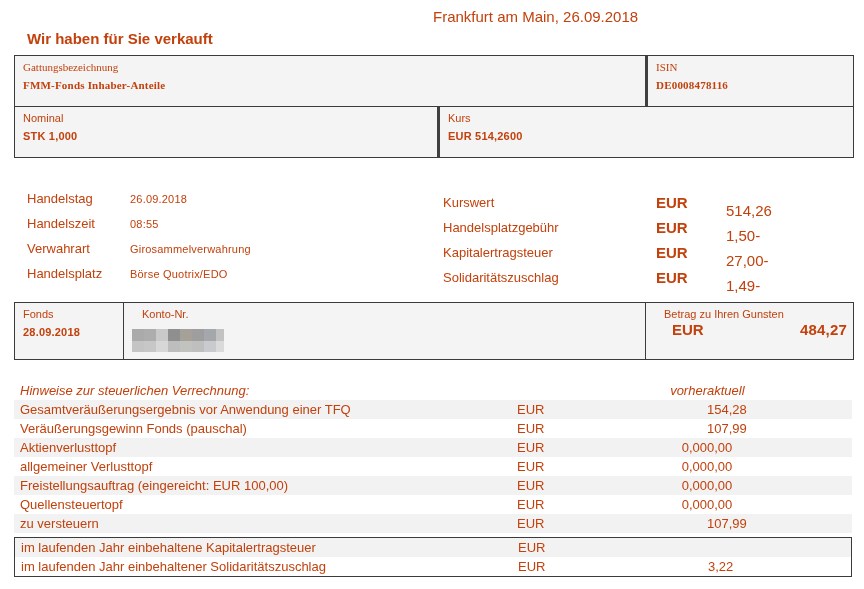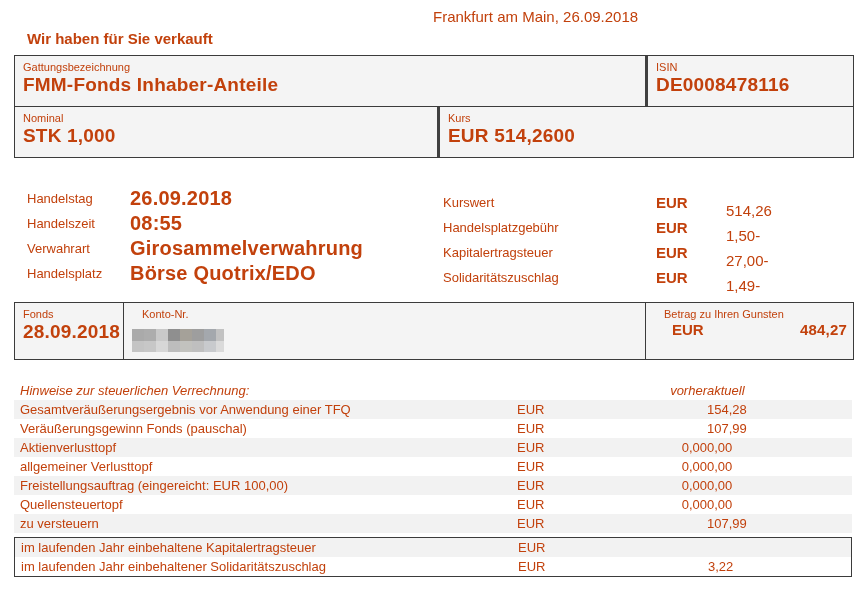--- a/index.html
+++ b/index.html
@@ -7,32 +7,32 @@
     position:relative;width:864px;height:589px;background:#ffffff;
     font-family:"Liberation Sans","DejaVu Sans",sans-serif;color:#c2410c;
     overflow:hidden;
   }
   .date-line{position:absolute;left:433px;top:8px;font-size:15px;}
   .doc-title{position:absolute;left:27px;top:30px;font-size:15px;font-weight:bold;}
 
   
   .info-box{position:absolute;left:14px;top:55px;width:838px;border:1px solid #3b3b3b;background:#f4f4f4;}
   .info-row{display:grid;height:50px;}
-  .info-row.row1{grid-template-columns:630px 1fr;}
+  .info-row.row1{grid-template-columns:630px 1fr;font-family:Liberation Serif, serif;}
   .info-row.row2{grid-template-columns:422px 1fr;border-top:1px solid #3b3b3b;}
   .info-row .cell{padding:4px 0 0 8px;}
   .info-row .cell + .cell{border-left:3px solid #404040;}
   .cell-label{font-size:11px;line-height:14px;}
-  .cell-value{font-size:19px;font-weight:bold;line-height:22px;letter-spacing:.2px;}
+  .cell-value{font-size:11px;font-weight:bold;line-height:22px;letter-spacing:.2px;}
 
   
   .trade-left{position:absolute;left:27px;top:186px;width:400px;}
   .t-row{height:25px;display:flex;align-items:center;}
   .t-label{width:103px;font-size:13px;}
-  .t-value{font-size:20px;font-weight:bold;letter-spacing:.2px;}
+  .t-value{font-size:11px;font-weight:normal;letter-spacing:.2px;}
   .trade-right{position:absolute;left:443px;top:186px;width:409px;}
   .tr-row{height:25px;display:grid;grid-template-columns:213px 70px 1fr;align-items:center;}
   .tr-label{font-size:13px;}
   .tr-cur{font-size:15px;font-weight:bold;}
   .tr-amt{font-size:15px;font-weight:normal;margin-top:16px;}
 
   
   .wert-box{position:absolute;left:14px;top:302px;width:838px;height:56px;border:1px solid #3b3b3b;background:#f4f4f4;display:grid;grid-template-columns:108px 522px 1fr;}
   .wert-box .cell{padding:4px 0 0 8px;position:relative;}
   .wert-box .cell + .cell{border-left:1px solid #3b3b3b;padding-left:18px;}

